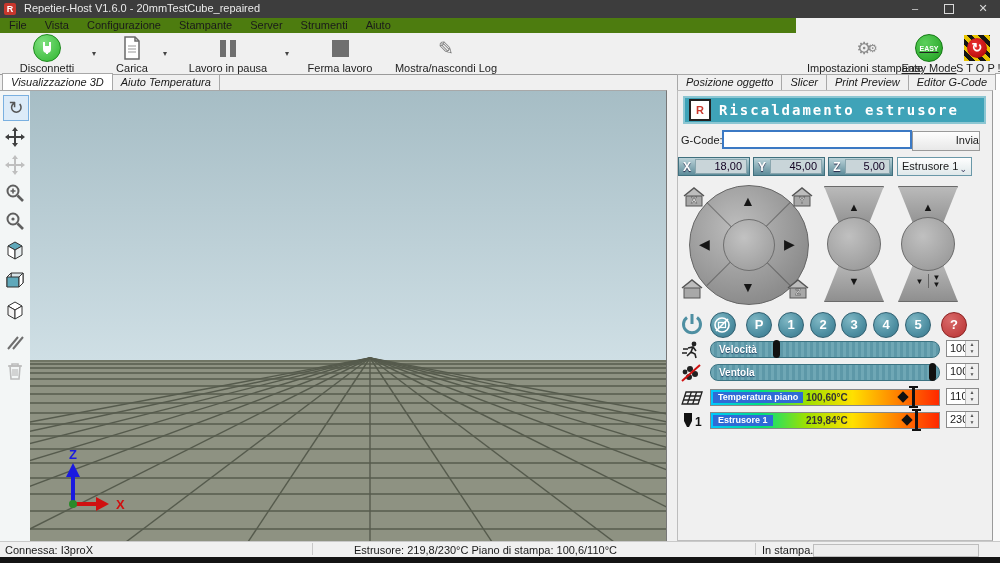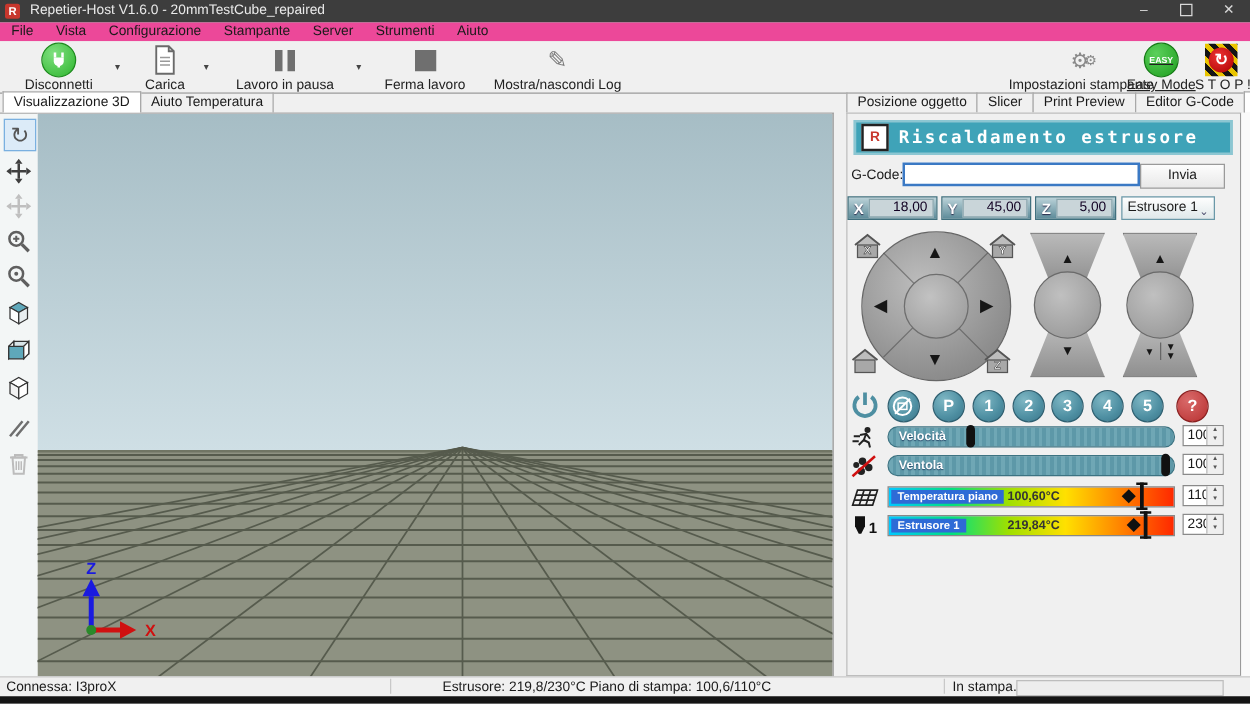--- a/index.html
+++ b/index.html
@@ -7,54 +7,54 @@
   #app{position:relative;width:1000px;height:563px;background:#f0f0f0;overflow:hidden;}
   .abs{position:absolute;}
   
   .titlebar{left:0;top:0;width:1000px;height:18px;background:#3d3d3d;color:#e6e6e6;}
   .appicon{left:4px;top:3px;width:12px;height:12px;background:#c8372d;border-radius:2px;color:#fff;
            font-size:9px;font-weight:bold;text-align:center;line-height:12px;}
   .title-text{left:24px;top:2px;font-size:11px;color:#eaeaea;}
   .winbtn{top:0;width:34px;height:18px;text-align:center;line-height:17px;color:#d8d8d8;font-size:11px;}
   .restore-glyph{display:inline-block;width:8px;height:8px;border:1px solid #d8d8d8;position:relative;top:2px;}
   
-  .menubar{left:0;top:18px;width:1000px;height:15px;background:#ec4899;display:flex;align-items:center;}
+  .menubar{left:0;top:18px;width:796px;height:15px;background:#4d7c0f;display:flex;align-items:center;}
   .menu-item{padding:0 9px;height:15px;line-height:15px;}
   
   .toolbar{left:0;top:33px;width:1000px;height:41px;background:#f0f0f0;border-bottom:1px solid #9a9a9a;}
   .tbtn{position:absolute;top:2px;text-align:center;color:#222;}
   .tbtn .ic{height:26px;display:flex;align-items:center;justify-content:center;}
   .tbtn .lbl{margin-top:1px;font-size:11px;white-space:nowrap;}
   .caret{position:absolute;top:16px;font-size:8px;color:#444;}
   .greenplug{width:26px;height:26px;border-radius:50%;background:radial-gradient(circle at 35% 30%,#7fe07f,#2eb52e);border:1px solid #1d8a1d;display:flex;align-items:center;justify-content:center;}
   .pausebars span{display:inline-block;width:6px;height:17px;background:#6f6f6f;margin:0 2px;}
   .stopsq{width:17px;height:17px;background:#6f6f6f;display:inline-block;}
   .easy-circ{width:26px;height:26px;border-radius:50%;background:radial-gradient(circle at 35% 30%,#5bd05b,#1f9e1f);border:1px solid #157a15;color:#fff;font-size:7px;font-weight:bold;display:flex;align-items:center;justify-content:center;}
   .stop-emg{width:26px;height:26px;background:repeating-linear-gradient(45deg,#e8c400 0 4px,#141414 4px 8px);display:flex;align-items:center;justify-content:center;}
   .stop-emg .core{width:20px;height:20px;border-radius:50%;background:radial-gradient(circle at 40% 35%,#e33,#a00);color:#fff;font-size:13px;line-height:20px;text-align:center;font-weight:bold;}
   .gears{color:#8a8a8a;font-size:17px;letter-spacing:-4px;}
   
-  .tabstrip{top:74px;height:16px;display:flex;align-items:flex-end;}
+  .tabstrip{top:74px;height:16px;display:flex;align-items:flex-end;font-style:italic;}
   .tab{height:15px;line-height:15px;padding:0 8px;background:#f0f0f0;border:1px solid #a8a8a8;border-bottom:none;margin-right:-1px;font-size:11px;white-space:nowrap;}
   .tab.active{background:#fff;height:16px;line-height:16px;font-weight:normal;position:relative;z-index:2;}
   
   .sidebar{left:0;top:90px;width:30px;height:451px;background:#f3f6f6;border-top:1px solid #a8a8a8;}
   .sideicon{position:absolute;left:3px;width:24px;height:24px;display:flex;align-items:center;justify-content:center;color:#5f5f5f;}
   .sideicon.sel{background:#dcebf8;border:1px solid #7ab0e0;}
   .viewport{left:30px;top:90px;width:636px;height:451px;border-top:1px solid #a8a8a8;border-right:1px solid #777;}
   .splitter{left:667px;top:90px;width:10px;height:451px;background:#f0f0f0;}
   
   .rpanel{left:677px;top:90px;width:316px;height:451px;background:#f0f0f0;border:1px solid #bdbdbd;border-right:1px solid #9a9a9a;box-sizing:border-box;}
   .rstrip{left:993px;top:90px;width:7px;height:451px;background:#fafafa;}
   .mc-header{left:683px;top:96px;width:303px;height:28px;background:#3fa3b8;border:2px solid #8cc6d2;box-sizing:border-box;display:flex;align-items:center;color:#fff;}
   .mc-header .logo{width:18px;height:18px;background:#fff;border:2px solid #222;margin:0 8px 0 4px;color:#c8372d;font-weight:bold;font-size:11px;text-align:center;line-height:18px;}
   .mc-header .htxt{font-family:"DejaVu Sans Mono",monospace;font-weight:bold;font-size:14px;letter-spacing:2px;}
   .gcode-label{left:681px;top:134px;font-size:11px;}
   .gcode-input{left:722px;top:130px;width:182px;height:15px;border:2px solid #3b79c4;background:#fff;font-size:11px;padding:0 2px;}
-  .btn{background:linear-gradient(#fdfdfd,#e8e8e8);border:1px solid #9a9a9a;font-size:11px;text-align:center;}
+  .btn{background:linear-gradient(#fdfdfd,#e8e8e8);border:1px solid #9a9a9a;font-size:11px;text-align:right;}
   .invia{left:912px;top:131px;width:66px;height:18px;line-height:16px;}
   
   .axisbox{position:absolute;top:157px;height:19px;background:linear-gradient(#bcd3d9,#5d8b99);border:1px solid #40707e;box-sizing:border-box;display:flex;align-items:center;}
   .axisbox .al{color:#fff;font-weight:bold;font-size:12px;width:16px;text-align:center;text-shadow:0 1px 1px #224;}
   .axisbox .av{flex:1;background:#c9d5d9;border:1px solid #8aa6ae;height:13px;line-height:13px;margin-right:2px;text-align:right;padding-right:4px;font-size:11px;color:#102;}
   .extr-select{left:897px;top:157px;width:75px;height:19px;background:linear-gradient(#fefefe,#dfe8ea);border:1px solid #6a98a8;font-size:11px;line-height:17px;padding-left:4px;box-sizing:border-box;}
   .extr-select .chev{position:absolute;right:4px;top:3px;color:#446;font-size:9px;}
   
   .jogpad{left:689px;top:185px;width:118px;height:118px;border-radius:50%;background:radial-gradient(circle at 40% 35%,#bdbdbd,#8e8e8e 70%,#7d7d7d);border:1px solid #666;}
   .jogcenter{position:absolute;left:33px;top:33px;width:50px;height:50px;border-radius:50%;background:radial-gradient(circle at 40% 35%,#c2c2c2,#969696);border:1px solid #6e6e6e;}

